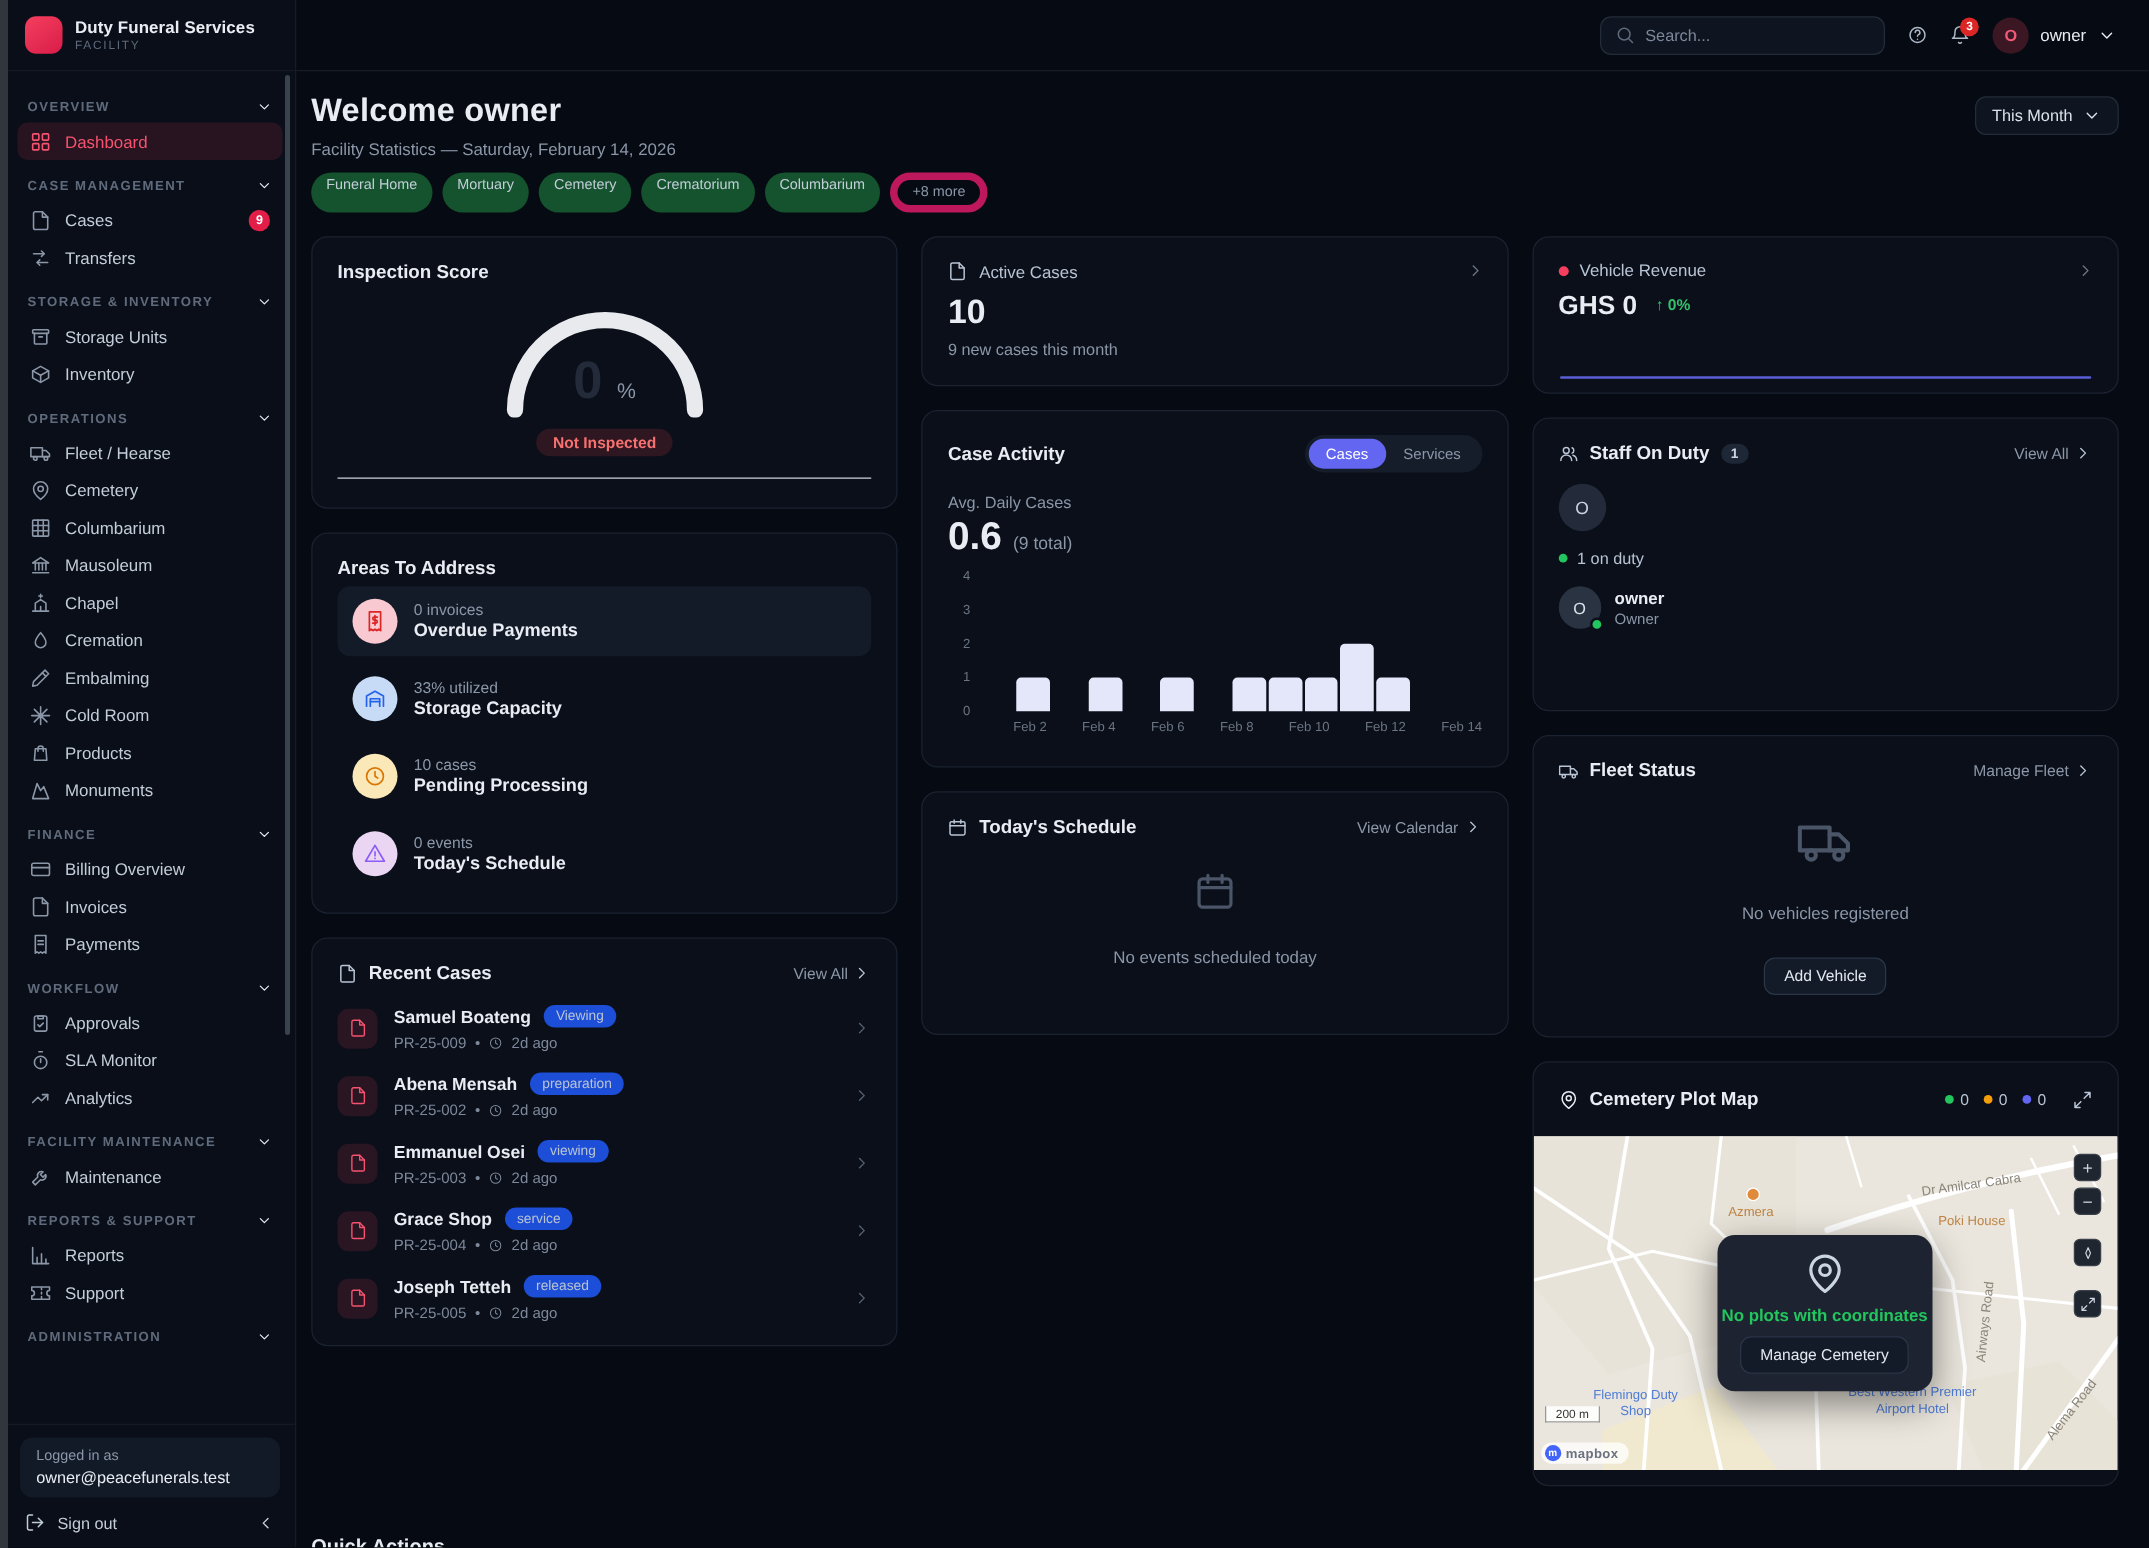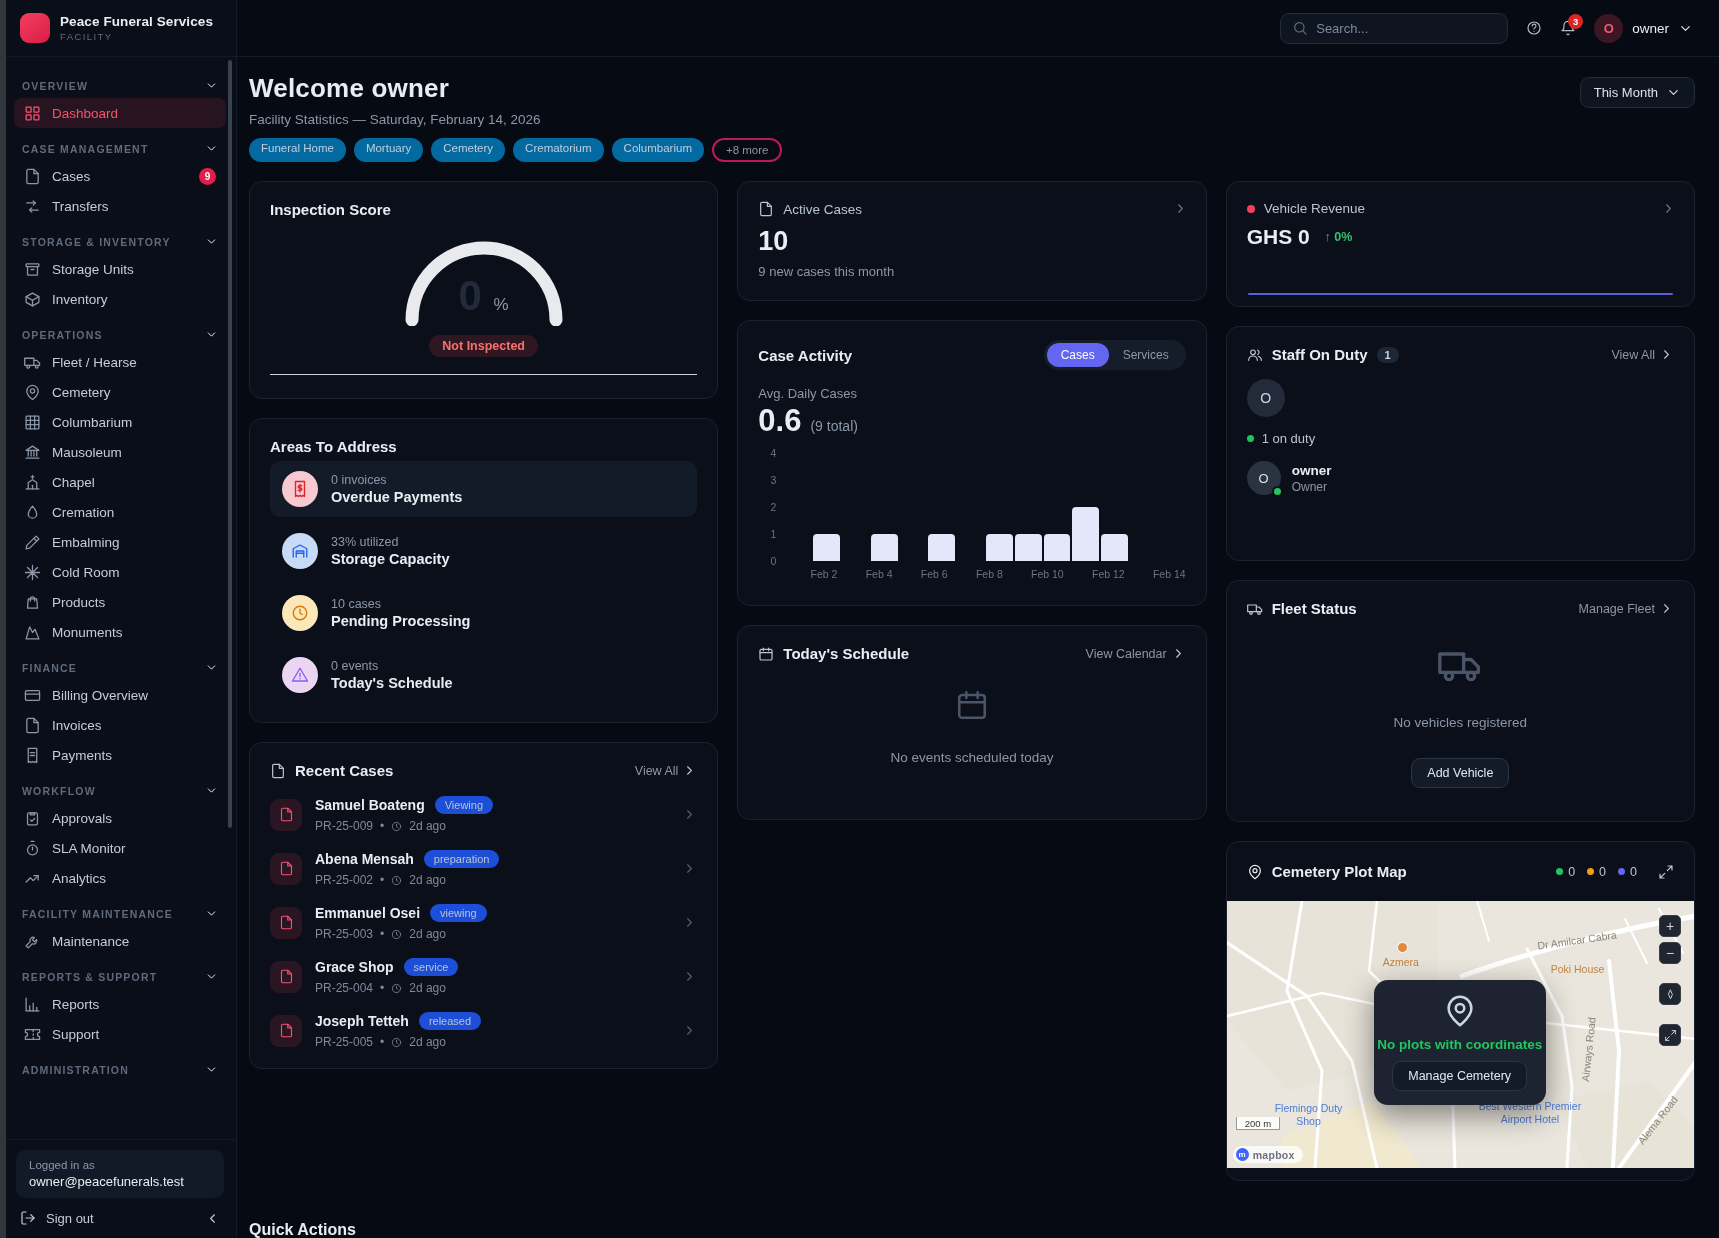--- a/index.html
+++ b/index.html
@@ -45,22 +45,22 @@
   .topbar-icon{color:#aeb9c9;cursor:pointer;position:relative}
   .noti-badge{position:absolute;top:-6px;right:-7px;background:#dc2626;color:#fff;font-size:9.5px;font-weight:bold;min-width:15px;height:15px;border-radius:8px;display:flex;align-items:center;justify-content:center;padding:0 3px}
   .user-chip{display:flex;align-items:center;gap:9px;cursor:pointer}
   .avatar{width:29px;height:29px;border-radius:50%;background:#3a1722;color:#f05a77;font-size:13px;font-weight:bold;display:flex;align-items:center;justify-content:center}
   .user-name{font-size:13.5px;color:var(--text)}
   .content{flex:1;padding:16px 24px 0 12px;overflow:hidden}
   .page-head{display:flex;justify-content:space-between;align-items:flex-start}
   .page-title{font-size:26px;font-weight:bold;letter-spacing:.2px}
   .page-sub{font-size:13.5px;color:var(--muted);margin-top:8px}
   .chips{display:flex;gap:8px;margin-top:11px}
-  .chip{background:#0369a1;color:#c3cdd9;font-size:11.5px;padding:4px 12px;border-radius:999px}
-  .chip.outline{background:transparent;border:2px solid #be185d;color:var(--muted)}
+  .chip{background:#14532d;color:#c3cdd9;font-size:11.5px;padding:4px 12px;border-radius:999px}
+  .chip.outline{background:transparent;border:6px solid #be185d;color:var(--muted)}
   .period-btn{display:flex;align-items:center;gap:8px;background:#0e1520;border:1px solid #232c3a;border-radius:9px;height:31px;padding:0 13px;font-size:13px;color:#dbe2ea;cursor:pointer;margin-top:4px}
   
   .columns{display:grid;grid-template-columns:1fr 1fr 1fr;gap:19px;margin-top:19px}
   .col{display:flex;flex-direction:column;gap:19px;min-width:0}
   .card{background:var(--card);border:1px solid var(--border);border-radius:13px;padding:19px 20px;position:relative}
   .card-head{display:flex;align-items:center;gap:9px}
   .card-title{font-size:15px;font-weight:bold}
   .card-head .icon{color:#b9c4d4}
   .head-link{margin-left:auto;display:flex;align-items:center;gap:4px;color:var(--muted);font-size:12.5px;cursor:pointer}
   .chev-corner{position:absolute;top:19px;right:18px;color:#6b7686;cursor:pointer}
@@ -154,21 +154,21 @@
 </style>
 </head>
 <body>
 
 <div class="edge-strip"></div>
 
 <aside class="sidebar">
   <div class="brand">
     <div class="brand-logo"></div>
     <div>
-      <div class="brand-name">Peace Funeral Services</div>
+      <div class="brand-name">Duty Funeral Services</div>
       <div class="brand-sub">FACILITY</div>
     </div>
   </div>
   <nav class="sidebar-nav" id="sidebar-nav">
       <div class="nav-section">
         <div class="nav-section-head">
           <span class="nav-section-label">OVERVIEW</span>
           <span class="icon sm">
             <svg width="13" height="13" viewBox="0 0 24 24" fill="none" stroke="currentColor" stroke-width="1.8" stroke-linecap="round" stroke-linejoin="round">
               <path d="M6 9l6 6 6-6"></path>

